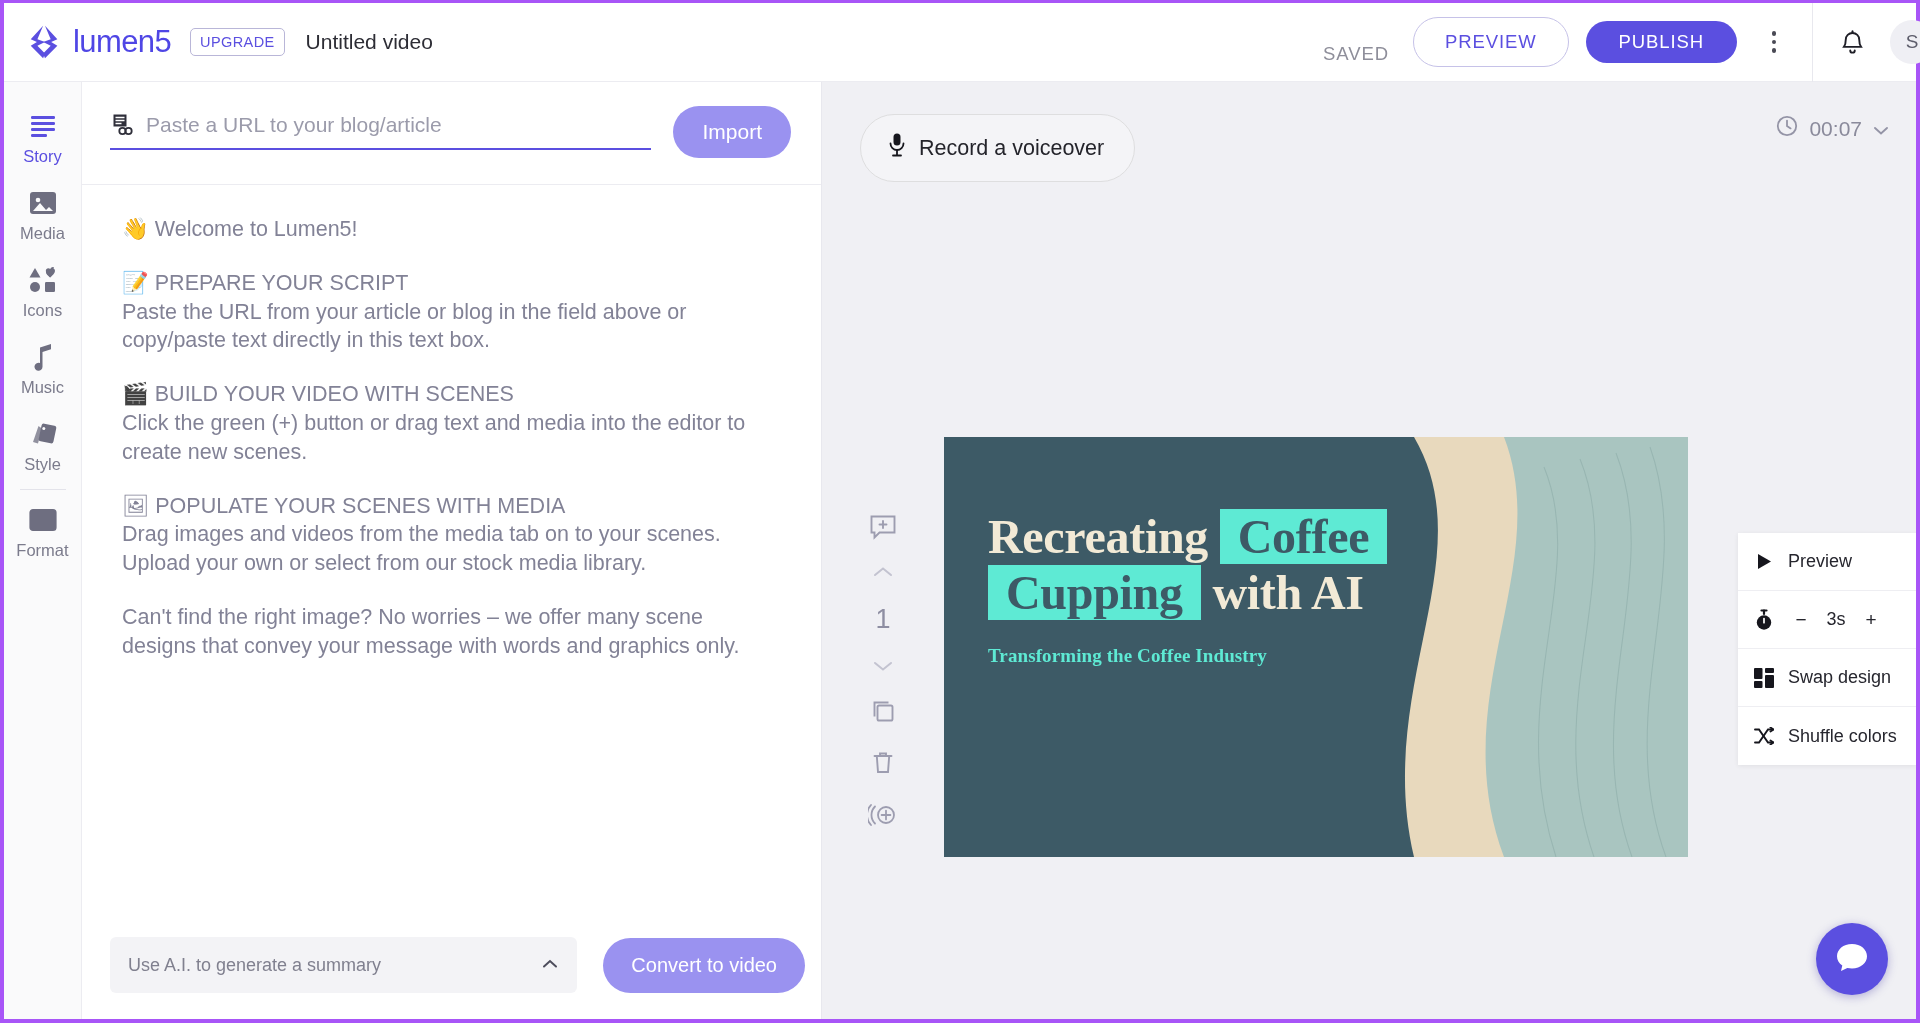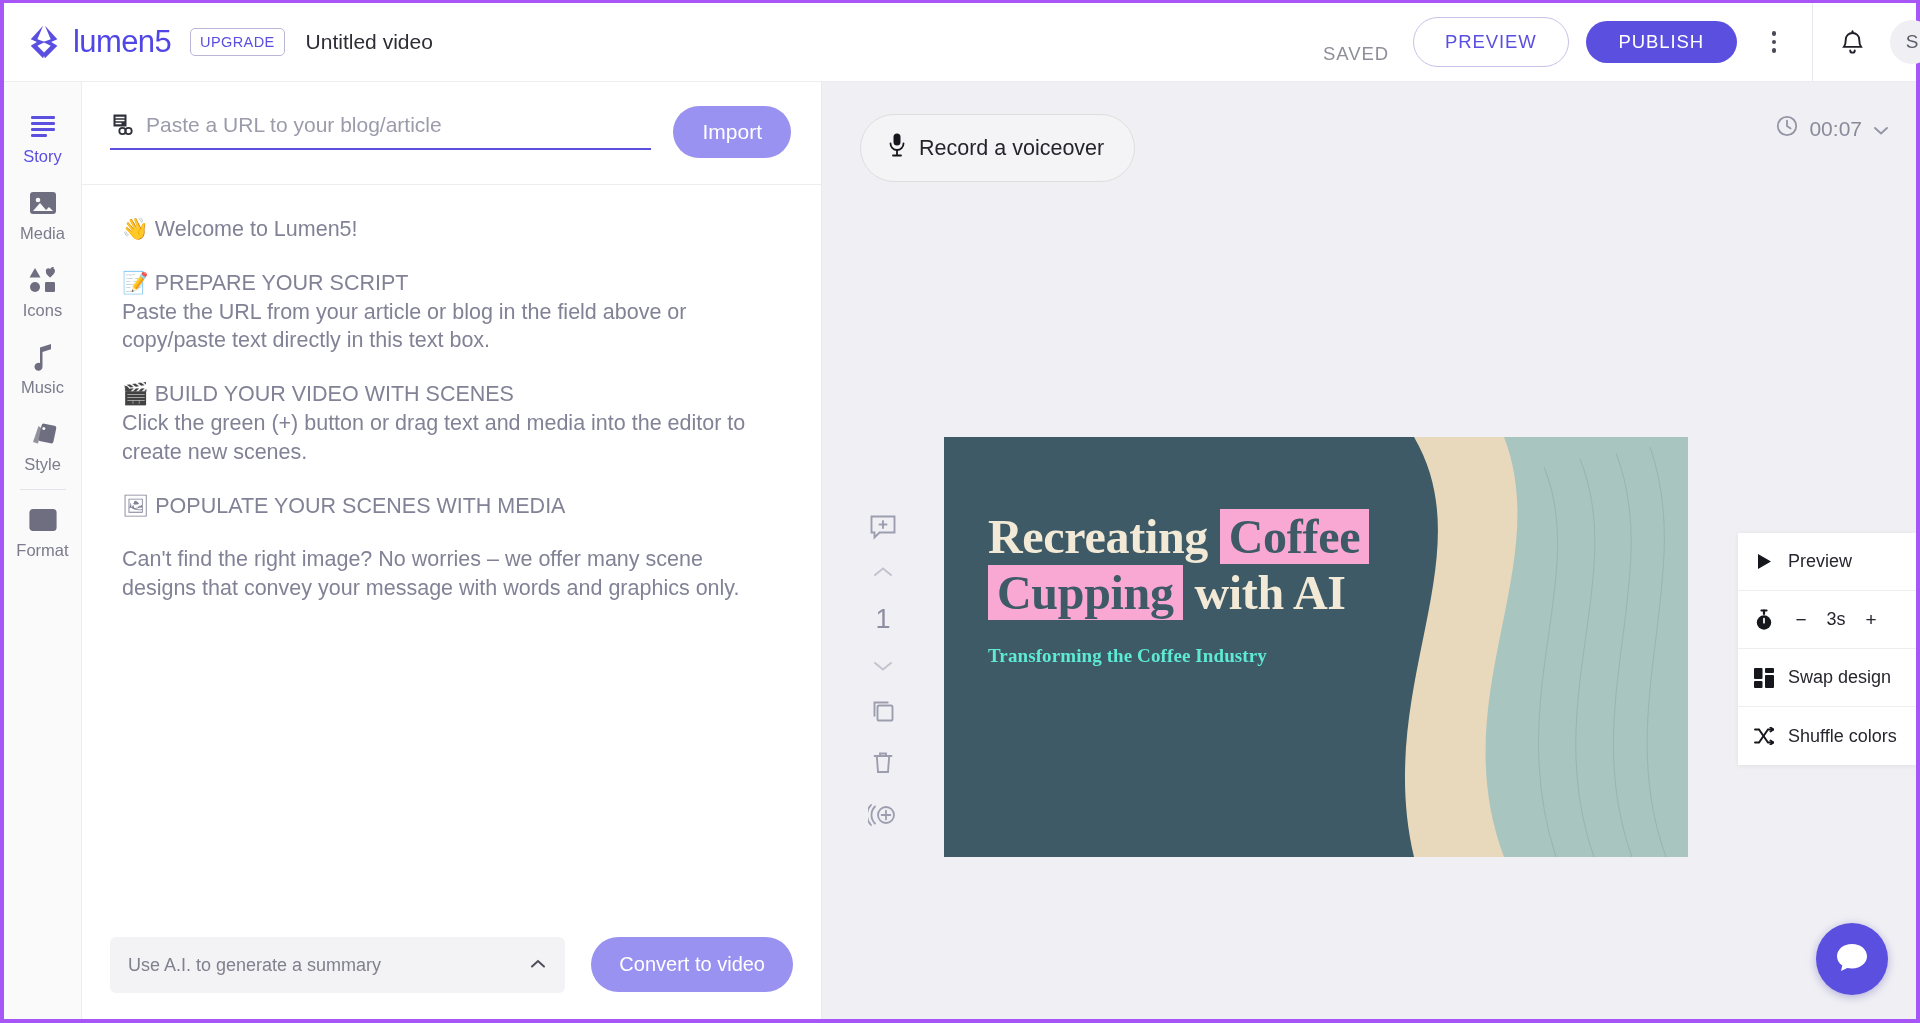--- a/index.html
+++ b/index.html
@@ -194,22 +194,22 @@
     overflow-y: auto;
     color: #828296;
     font-size: 21.5px;
     line-height: 1.34;
   }
   .script-body p { margin-bottom: 25px; }
   .script-body p:last-child { margin-bottom: 12px; }
   .emoji { font-family: "DejaVu Sans", sans-serif; }
 
   .script-footer {
-    padding: 20px 28px 26px 28px;
-    display: flex; align-items: flex-start; gap: 26px;
+    padding: 20px 16px 26px 28px;
+    display: flex; align-items: center; gap: 26px;
   }
   .ai-select {
     flex: 1;
     height: 56px;
     background: #f3f3f6;
     border: none;
     border-radius: 6px;
     display: flex; align-items: center;
     padding: 0 18px;
     color: #80808f;
@@ -299,23 +299,23 @@
   }
   .headline {
     font-family: "Liberation Serif", serif;
     font-weight: bold;
     font-size: 48px;
     line-height: 1.17;
     color: #f2ead6;
     letter-spacing: -0.3px;
   }
   .hl-hi {
-    background: #f9a8d4;
+    background: #5eead4;
     color: #3d5a66;
-    padding: 1px 9px;
+    padding: 1px 18px;
     box-decoration-break: clone;
     -webkit-box-decoration-break: clone;
   }
   .subhead {
     margin-top: 24px;
     font-family: "Liberation Serif", serif;
     font-weight: bold;
     font-size: 19px;
     color: #5eead4;
     letter-spacing: 0.1px;
@@ -496,20 +496,21 @@
           <span>Paste the URL from your article or blog in the field above or copy/paste text directly in this text box.</span>
         </p>
         <p>
           <span class="emoji">🎬</span>
           <span>BUILD YOUR VIDEO WITH SCENES</span><br>
           <span>Click the green (+) button or drag text and media into the editor to create new scenes.</span>
         </p>
         <p>
           <span class="emoji">🖼</span>
           <span>POPULATE YOUR SCENES WITH MEDIA</span><br>
+          <span>Drag images and videos from the media tab on to your scenes. Upload your own or select from our stock media library.</span>
         </p>
         <p>
           <span>Can't find the right image? No worries – we offer many scene designs that convey your message with words and graphics only.</span>
         </p>
       </div>
 
       <div class="script-footer">
         <div class="ai-select">
           <span>Use A.I. to generate a summary</span>
           <span class="chev">

